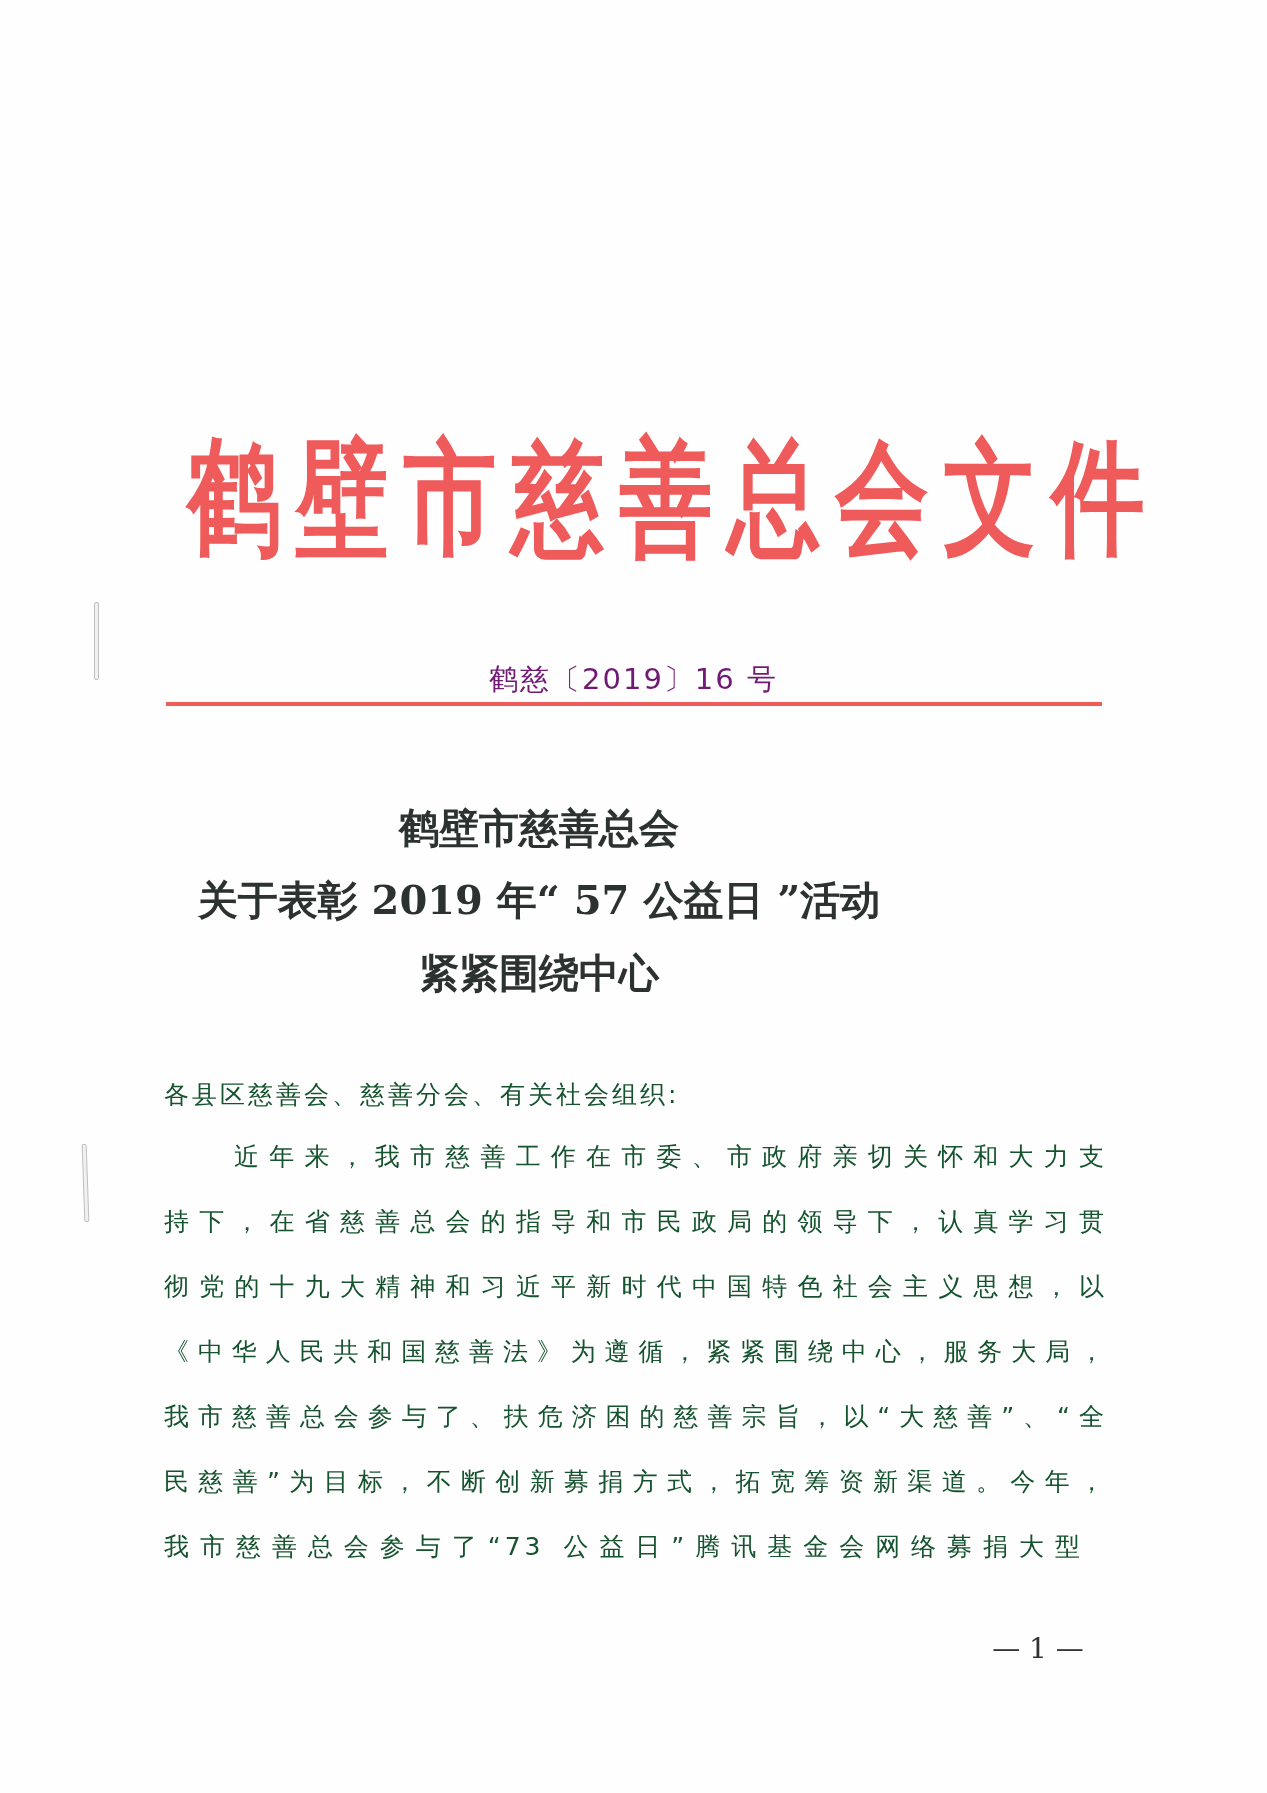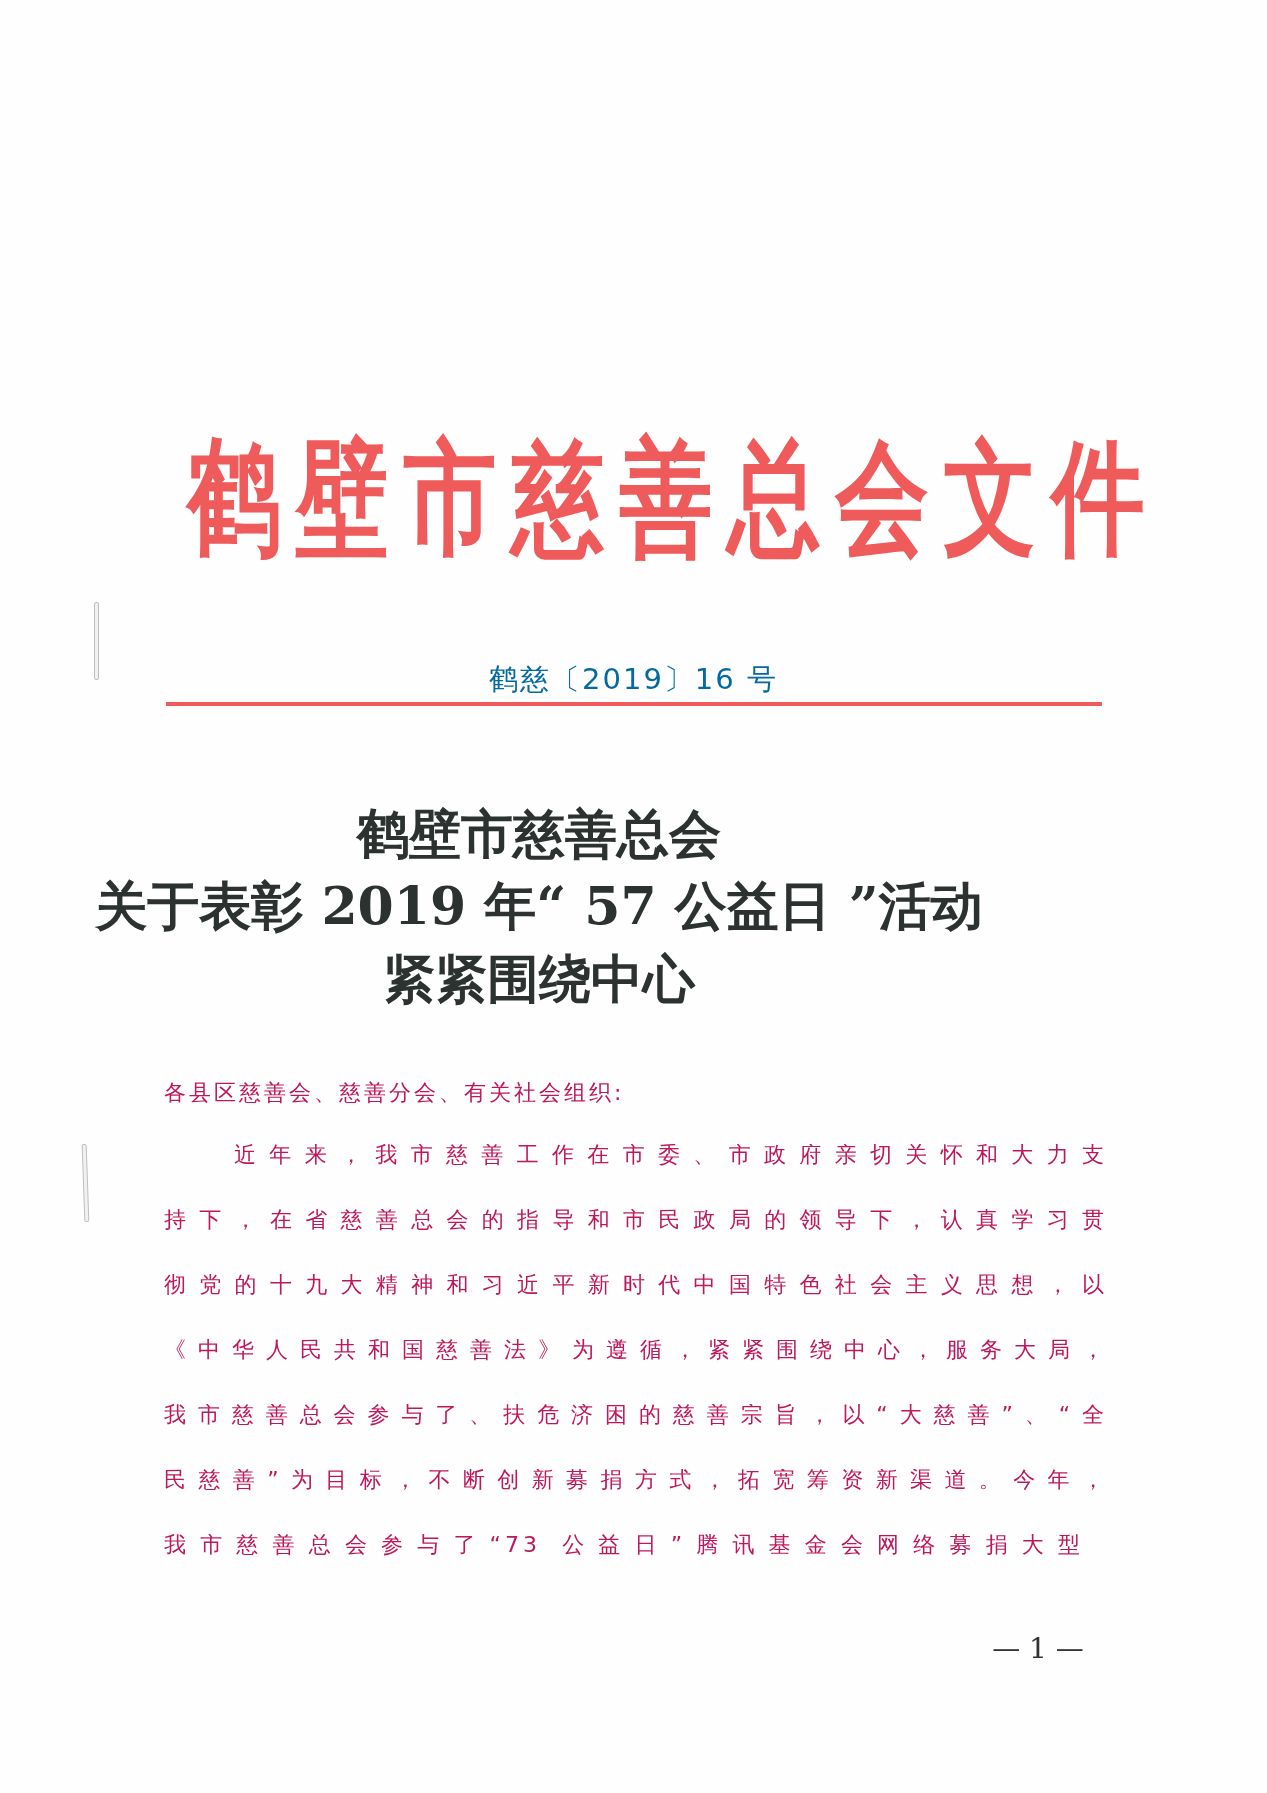--- a/index.html
+++ b/index.html
@@ -47,54 +47,54 @@
     }
 
     .doc-number {
       position: absolute;
       left: 0;
       width: 1267px;
       top: 660px;
       text-align: center;
       font-family: "DejaVu Sans", sans-serif;
       font-size: 29px;
-      color: #0369a1;
+      color: #701a75;
       letter-spacing: 2px;
     }
     .red-rule {
       position: absolute;
       left: 166px;
       top: 702px;
       width: 936px;
       height: 4px;
       background: #ef5a5a;
     }
 
     .title {
       position: absolute;
       left: 0;
       width: 1078px;
       text-align: center;
       font-family: "DejaVu Serif", serif;
       font-weight: bold;
       color: #2b3230;
-      font-size: 52px;
+      font-size: 40px;
       line-height: 1;
     }
     #title-1 { top: 808px; }
     #title-2 { top: 880px; }
     #title-3 { top: 953px; }
 
     .body-text {
       position: absolute;
       left: 164px;
       width: 944px;
       font-family: "DejaVu Sans", sans-serif;
-      font-size: 22px;
-      color: #be185d;
+      font-size: 25px;
+      color: #14532d;
       line-height: 1;
       white-space: nowrap;
       letter-spacing: 4px;
     }
     .justify-line {
       text-align: justify;
       text-align-last: justify;
       white-space: normal;
       height: 36px;
       overflow: hidden;

